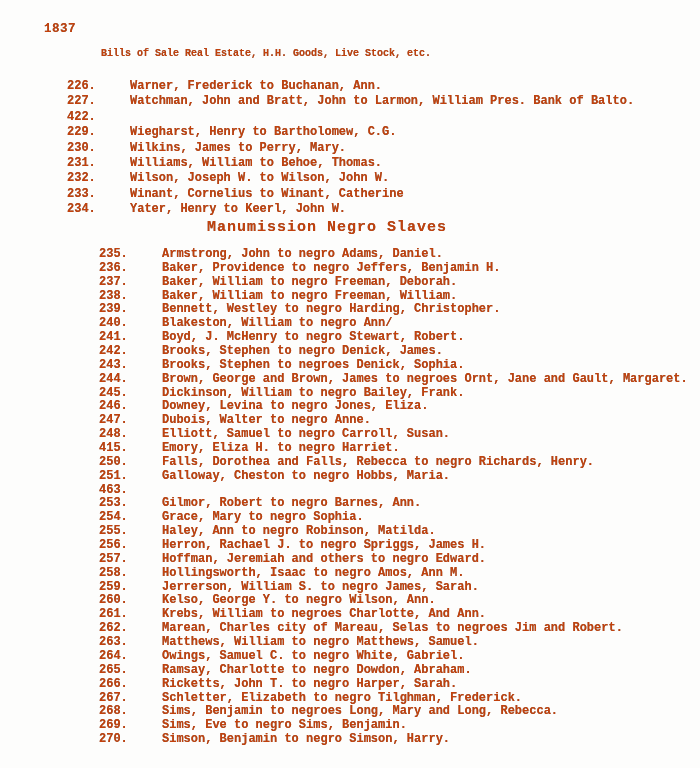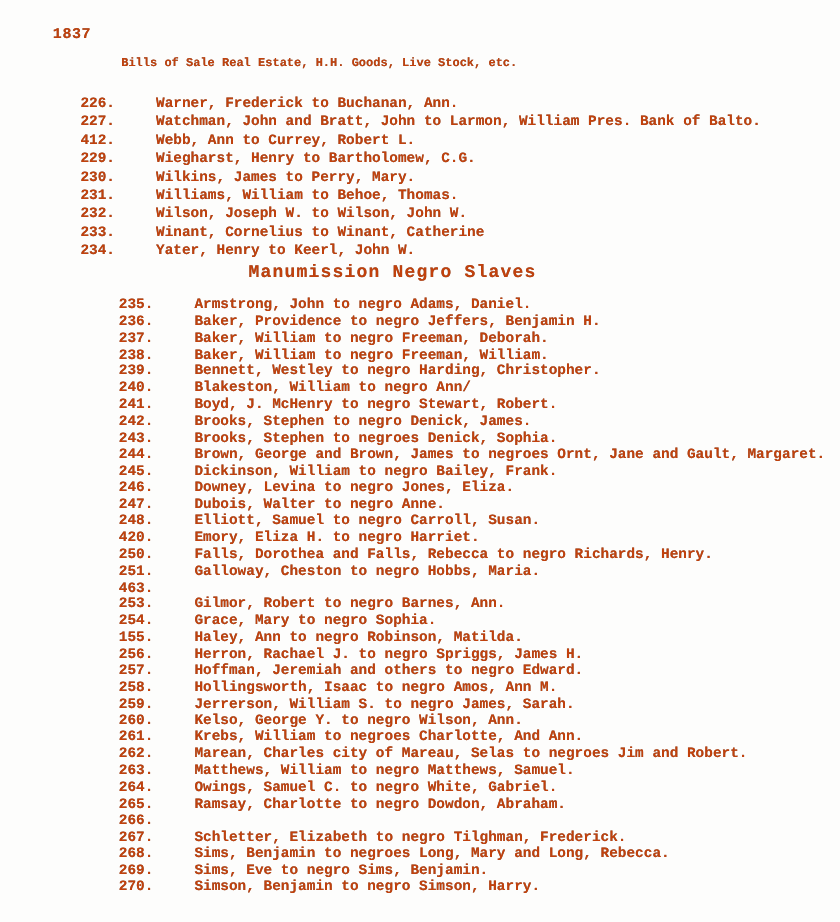--- a/index.html
+++ b/index.html
@@ -95,22 +95,21 @@
         <span class="num">226.</span>
         <span class="txt">Warner, Frederick to Buchanan, Ann.</span>
       </div>
 
       <div class="entry ink">
         <span class="num">227.</span>
         <span class="txt">Watchman, John and Bratt, John to Larmon, William Pres. Bank of Balto.</span>
       </div>
 
       <div class="entry ink">
-        <span class="num">412.</span>
-        <span class="txt">Webb, Ann to Currey, Robert L.</span>
+        <span class="num">422.</span>
       </div>
 
       <div class="entry ink">
         <span class="num">229.</span>
         <span class="txt">Wiegharst, Henry to Bartholomew, C.G.</span>
       </div>
 
       <div class="entry ink">
         <span class="num">230.</span>
         <span class="txt">Wilkins, James to Perry, Mary.</span>
@@ -205,21 +204,21 @@
         <span class="num">247.</span>
         <span class="txt">Dubois, Walter to negro Anne.</span>
       </div>
 
       <div class="entry ink">
         <span class="num">248.</span>
         <span class="txt">Elliott, Samuel to negro Carroll, Susan.</span>
       </div>
 
       <div class="entry ink">
-        <span class="num">420.</span>
+        <span class="num">415.</span>
         <span class="txt">Emory, Eliza H. to negro Harriet.</span>
       </div>
 
       <div class="entry ink">
         <span class="num">250.</span>
         <span class="txt">Falls, Dorothea and Falls, Rebecca to negro Richards, Henry.</span>
       </div>
 
       <div class="entry ink">
         <span class="num">251.</span>
@@ -234,21 +233,21 @@
         <span class="num">253.</span>
         <span class="txt">Gilmor, Robert to negro Barnes, Ann.</span>
       </div>
 
       <div class="entry ink">
         <span class="num">254.</span>
         <span class="txt">Grace, Mary to negro Sophia.</span>
       </div>
 
       <div class="entry ink">
-        <span class="num">155.</span>
+        <span class="num">255.</span>
         <span class="txt">Haley, Ann to negro Robinson, Matilda.</span>
       </div>
 
       <div class="entry ink">
         <span class="num">256.</span>
         <span class="txt">Herron, Rachael J. to negro Spriggs, James H.</span>
       </div>
 
       <div class="entry ink">
         <span class="num">257.</span>
@@ -290,20 +289,21 @@
         <span class="txt">Owings, Samuel C. to negro White, Gabriel.</span>
       </div>
 
       <div class="entry ink">
         <span class="num">265.</span>
         <span class="txt">Ramsay, Charlotte to negro Dowdon, Abraham.</span>
       </div>
 
       <div class="entry ink">
         <span class="num">266.</span>
+        <span class="txt">Ricketts, John T. to negro Harper, Sarah.</span>
       </div>
 
       <div class="entry ink">
         <span class="num">267.</span>
         <span class="txt">Schletter, Elizabeth to negro Tilghman, Frederick.</span>
       </div>
 
       <div class="entry ink">
         <span class="num">268.</span>
         <span class="txt">Sims, Benjamin to negroes Long, Mary and Long, Rebecca.</span>

